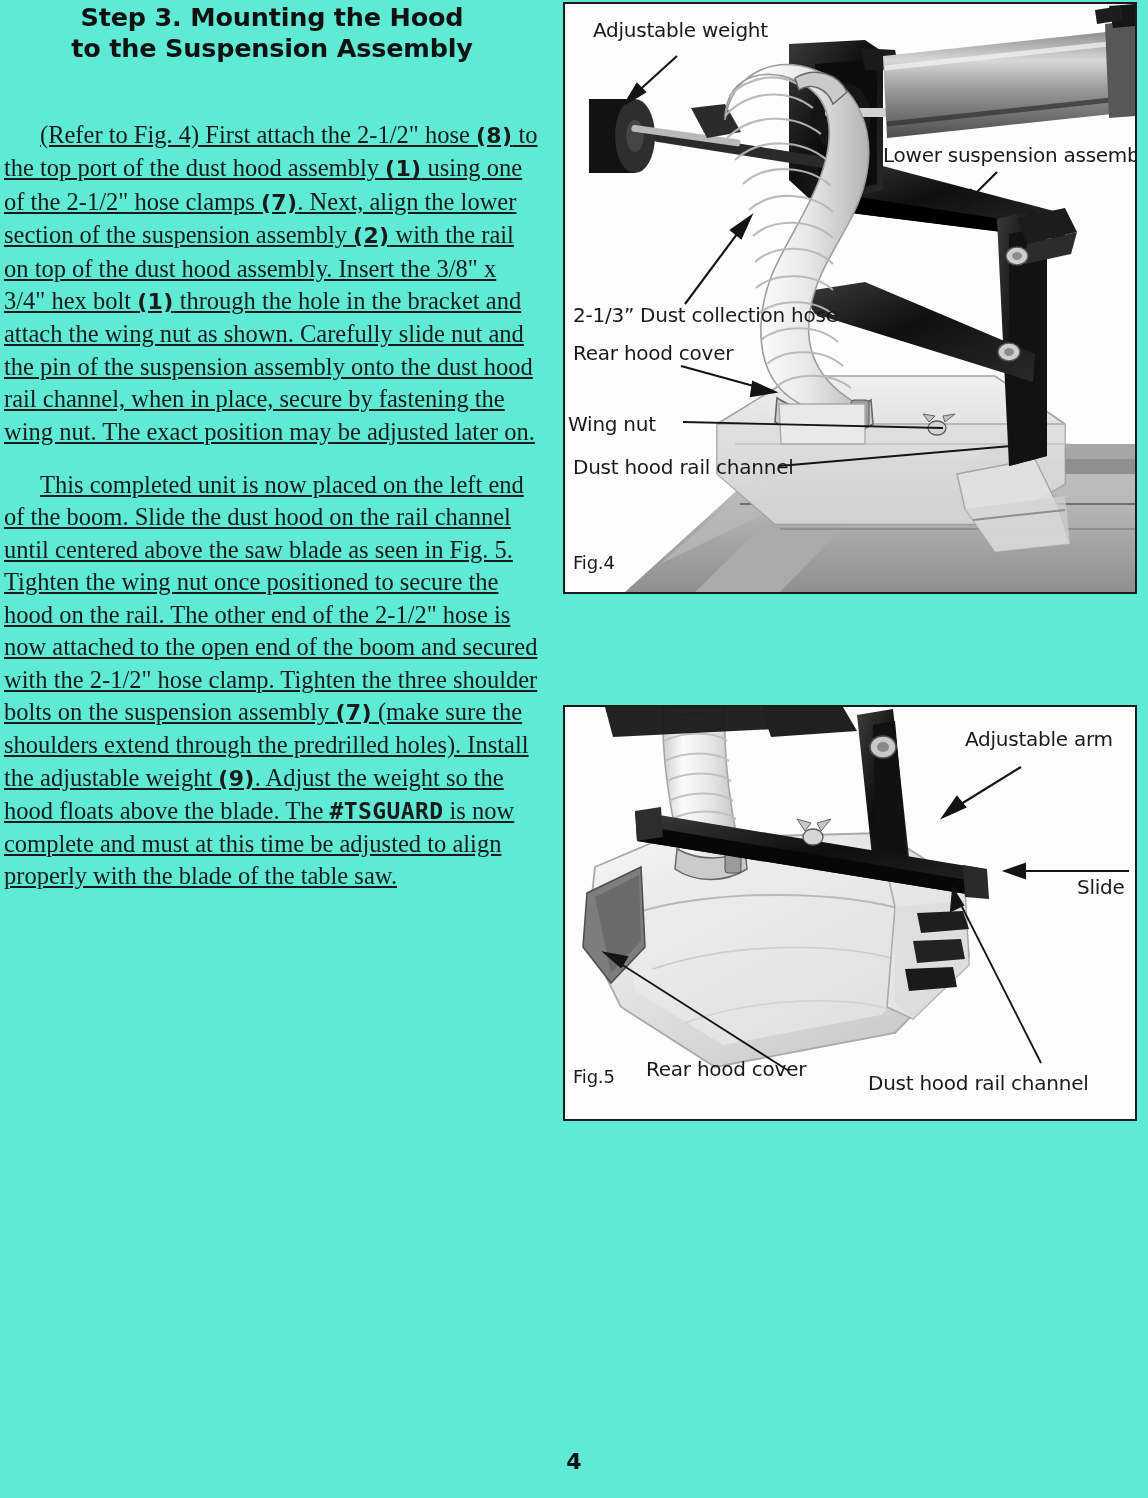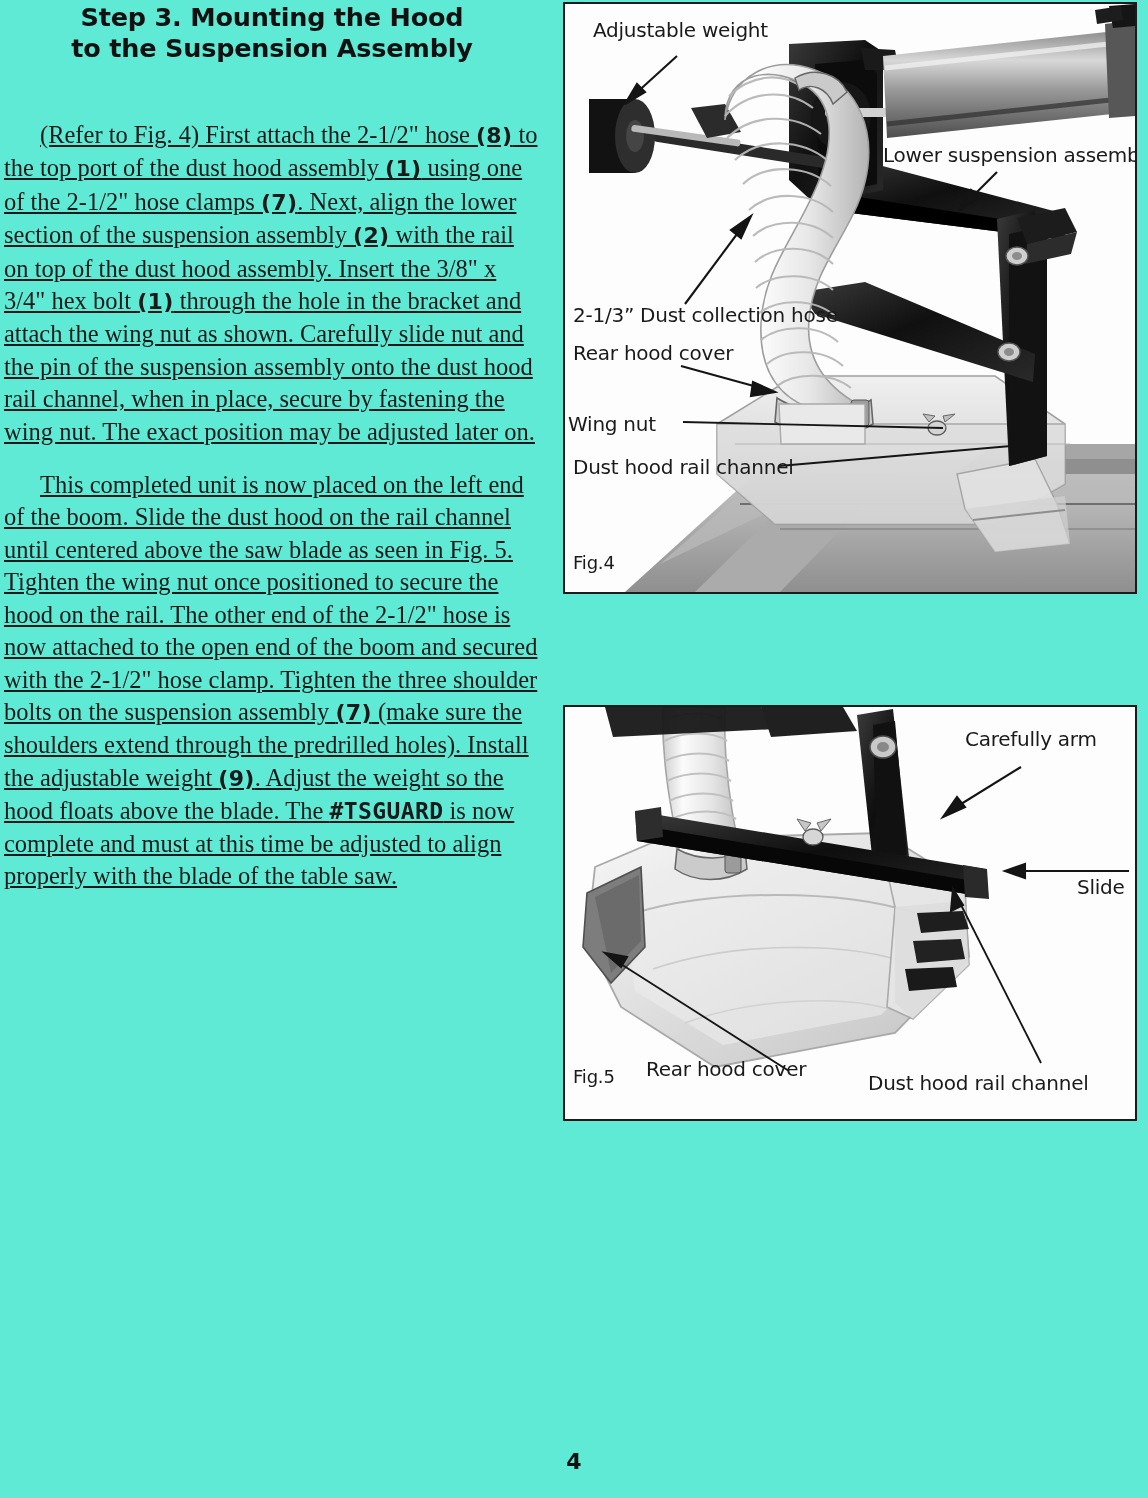--- a/index.html
+++ b/index.html
@@ -376,21 +376,21 @@
           <polygon points="440,164 460,157 460,171"></polygon>
 
           <line x1="224" y1="364" x2="48" y2="252" stroke-width="1.8"></line>
           <polygon points="40,246 56,260 62,250"></polygon>
 
           <line x1="476" y1="356" x2="392" y2="190" stroke-width="1.8"></line>
           <polygon points="388,182 386,204 398,198"></polygon>
         </g>
       </svg>
 
-      <div class="fig-label" style="left:400px; top:20px;">Carefully arm</div>
+      <div class="fig-label" style="left:400px; top:20px;">Adjustable arm</div>
       <div class="fig-label" style="left:512px; top:168px;">Slide</div>
       <div class="fig-label" style="left:81px; top:350px;">Rear hood cover</div>
       <div class="fig-label" style="left:303px; top:364px;">Dust hood rail channel</div>
 
       <div class="fig-caption" style="left:8px; bottom:32px;">Fig.5</div>
     </div>
   </div>
 
   <div class="page-number">4</div>
 

